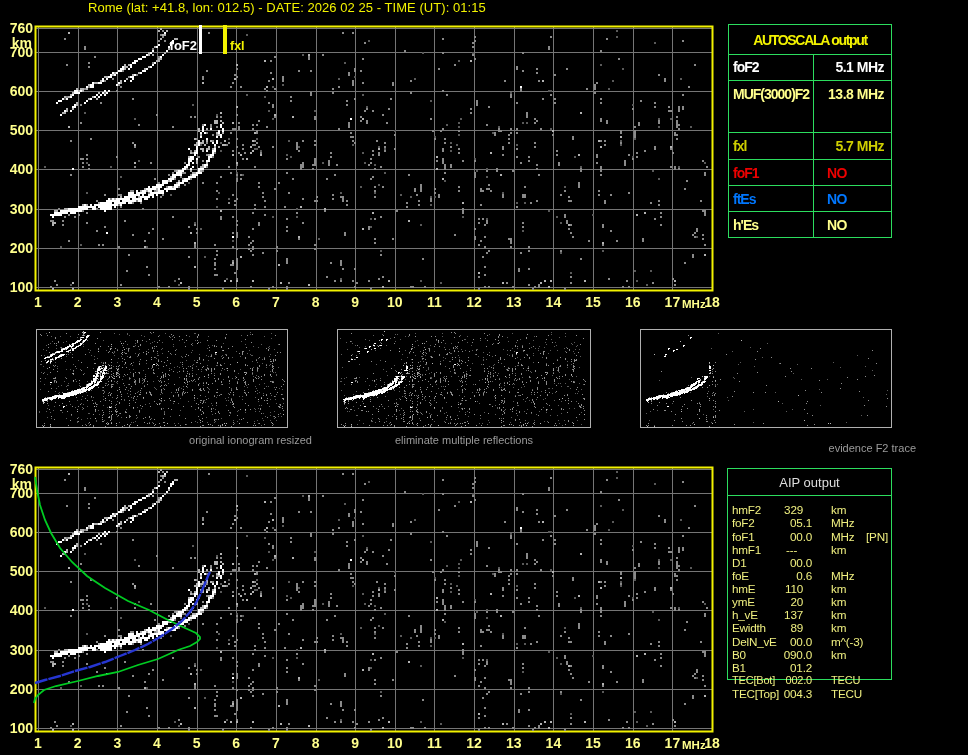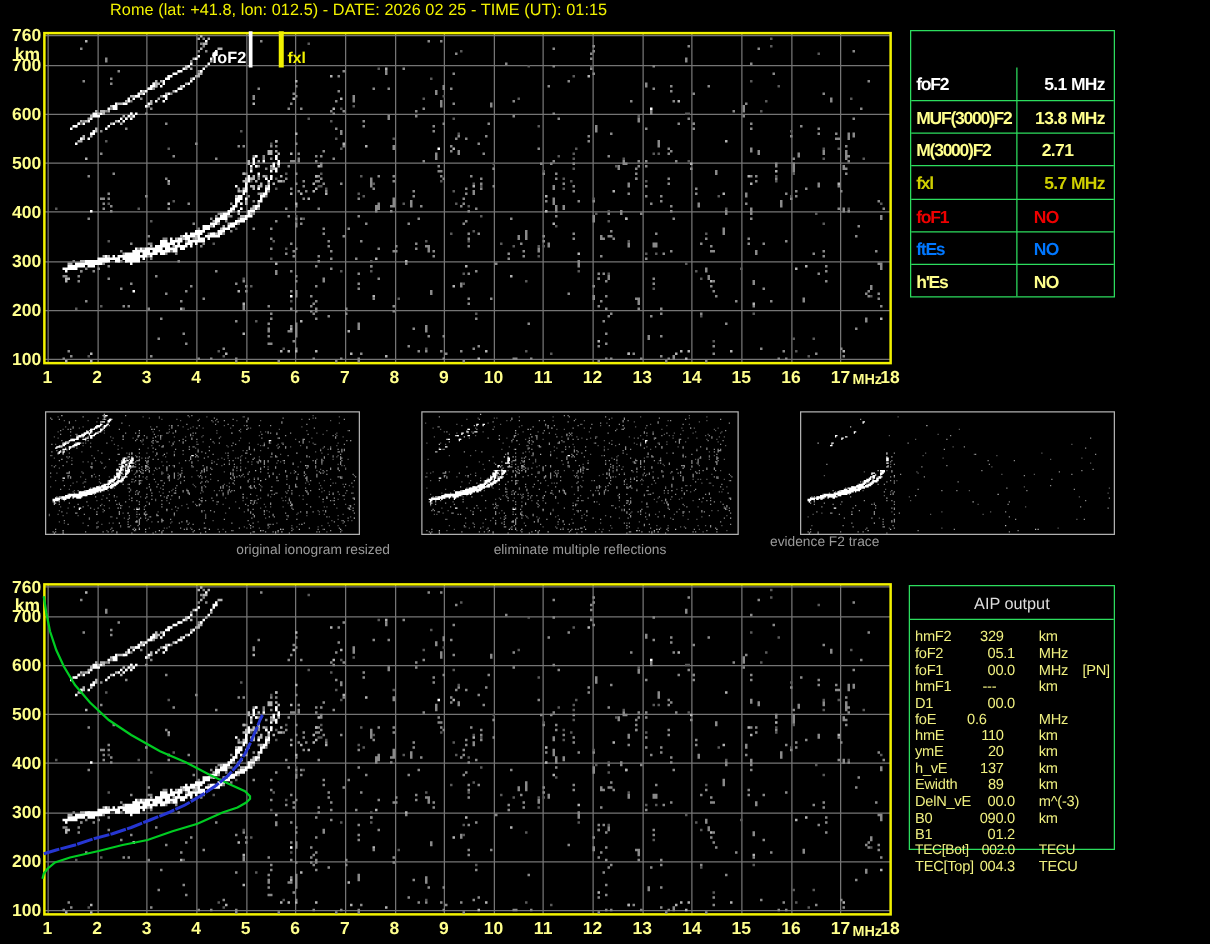--- a/index.html
+++ b/index.html
@@ -90,32 +90,29 @@
 <text x="513.8" y="747.5" fill="#ffff8c" font-size="14" font-weight="bold" text-anchor="middle">13</text>
 <text x="553.4" y="747.5" fill="#ffff8c" font-size="14" font-weight="bold" text-anchor="middle">14</text>
 <text x="593.1" y="747.5" fill="#ffff8c" font-size="14" font-weight="bold" text-anchor="middle">15</text>
 <text x="632.8" y="747.5" fill="#ffff8c" font-size="14" font-weight="bold" text-anchor="middle">16</text>
 <text x="672.4" y="747.5" fill="#ffff8c" font-size="14" font-weight="bold" text-anchor="middle">17</text>
 <text x="712.0" y="747.5" fill="#ffff8c" font-size="14" font-weight="bold" text-anchor="middle">18</text>
 <text x="682" y="748.5" fill="#ffff8c" font-size="11.5" font-weight="bold">MHz</text>
 </svg>
 <div style="position:absolute;left:88px;top:0px;color:#f2f200;font-size:13px;font-weight:normal;letter-spacing:0.05px">Rome (lat: +41.8, lon: 012.5) - DATE: 2026 02 25 - TIME (UT): 01:15</div>
 <div style="position:absolute;left:728px;top:24px;width:164px;height:214px;border:1px solid #2cdd5e;box-sizing:border-box;font-weight:bold;font-size:14px">
+<div style="position:absolute;left:0;top:0;width:162px;height:29px;border-bottom:1px solid #2cdd5e;color:#f2f200;text-align:center;line-height:30px;letter-spacing:-1.3px">AUTOSCALA output</div>
 <div style="position:absolute;left:84px;top:29px;width:1px;height:183px;background:#2cdd5e"></div>
 <div style="position:absolute;left:0;top:29.0px;width:162px;height:26.15px;color:#ffffff;line-height:26px">
 <span style="position:absolute;left:4px;letter-spacing:-1px">foF2</span>
 <span style="position:absolute;left:85px;width:70px;text-align:right;letter-spacing:-0.5px">5.1 MHz</span>
 </div>
 <div style="position:absolute;left:0;top:55.1px;width:162px;height:26.15px;border-top:1px solid #2cdd5e;color:#ffff8c;line-height:26px">
 <span style="position:absolute;left:4px;letter-spacing:-1px">MUF(3000)F2</span>
 <span style="position:absolute;left:85px;width:70px;text-align:right;letter-spacing:-0.5px">13.8 MHz</span>
-</div>
-<div style="position:absolute;left:0;top:81.3px;width:162px;height:26.15px;border-top:1px solid #2cdd5e;color:#ffff8c;line-height:26px">
-<span style="position:absolute;left:4px;letter-spacing:-1px">M(3000)F2</span>
-<span style="position:absolute;left:85px;width:64px;text-align:center;letter-spacing:-0.5px">2.71</span>
 </div>
 <div style="position:absolute;left:0;top:107.4px;width:162px;height:26.15px;border-top:1px solid #2cdd5e;color:#cfcf00;line-height:26px">
 <span style="position:absolute;left:4px;letter-spacing:-1px">fxl</span>
 <span style="position:absolute;left:85px;width:70px;text-align:right;letter-spacing:-0.5px">5.7 MHz</span>
 </div>
 <div style="position:absolute;left:0;top:133.6px;width:162px;height:26.15px;border-top:1px solid #2cdd5e;color:#ee0000;line-height:26px">
 <span style="position:absolute;left:4px;letter-spacing:-1px">foF1</span>
 <span style="position:absolute;left:98px;letter-spacing:-0.5px">NO</span>
 </div>
 <div style="position:absolute;left:0;top:159.8px;width:162px;height:26.15px;border-top:1px solid #2cdd5e;color:#0077ff;line-height:26px">
@@ -150,21 +147,21 @@
 <span style="position:absolute;left:5px">hmF1</span>
 <span style="position:absolute;left:59px">---</span>
 <span style="position:absolute;left:104px">km</span>
 </div>
 <div style="position:absolute;left:727px;top:555.8px;width:200px;height:13px;font-size:11.7px;letter-spacing:-0.2px;color:#f0f080;line-height:13px">
 <span style="position:absolute;left:5px">D1</span>
 <span style="position:absolute;left:0;width:85px;text-align:right">00.0</span>
 </div>
 <div style="position:absolute;left:727px;top:568.9px;width:200px;height:13px;font-size:11.7px;letter-spacing:-0.2px;color:#f0f080;line-height:13px">
 <span style="position:absolute;left:5px">foE</span>
-<span style="position:absolute;left:12px;width:85px;text-align:center">0.6</span>
+<span style="position:absolute;left:0;width:85px;text-align:right">0.6</span>
 <span style="position:absolute;left:104px">MHz</span>
 </div>
 <div style="position:absolute;left:727px;top:582.0px;width:200px;height:13px;font-size:11.7px;letter-spacing:-0.2px;color:#f0f080;line-height:13px">
 <span style="position:absolute;left:5px">hmE</span>
 <span style="position:absolute;left:0;width:76px;text-align:right">110</span>
 <span style="position:absolute;left:104px">km</span>
 </div>
 <div style="position:absolute;left:727px;top:595.1px;width:200px;height:13px;font-size:11.7px;letter-spacing:-0.2px;color:#f0f080;line-height:13px">
 <span style="position:absolute;left:5px">ymE</span>
 <span style="position:absolute;left:0;width:76px;text-align:right">20</span>
@@ -199,13 +196,13 @@
 <span style="position:absolute;left:0;width:85px;text-align:right">002.0</span>
 <span style="position:absolute;left:104px">TECU</span>
 </div>
 <div style="position:absolute;left:727px;top:687.0px;width:200px;height:13px;font-size:11.7px;letter-spacing:-0.2px;color:#f0f080;line-height:13px">
 <span style="position:absolute;left:5px">TEC[Top]</span>
 <span style="position:absolute;left:0;width:85px;text-align:right">004.3</span>
 <span style="position:absolute;left:104px">TECU</span>
 </div>
 <div style="position:absolute;left:162px;top:434px;width:300px;margin-left:-150px;text-align:right;color:#9a9a9a;font-size:11px">original ionogram resized</div>
 <div style="position:absolute;left:464px;top:434px;width:300px;margin-left:-150px;text-align:center;color:#9a9a9a;font-size:11px">eliminate multiple reflections</div>
-<div style="position:absolute;left:766px;top:428px;width:300px;margin-left:-150px;text-align:left;color:#9a9a9a;font-size:11px">evidence F2 trace</div>
+<div style="position:absolute;left:766px;top:442px;width:300px;margin-left:-150px;text-align:right;color:#9a9a9a;font-size:11px">evidence F2 trace</div>
 
 </body></html>

